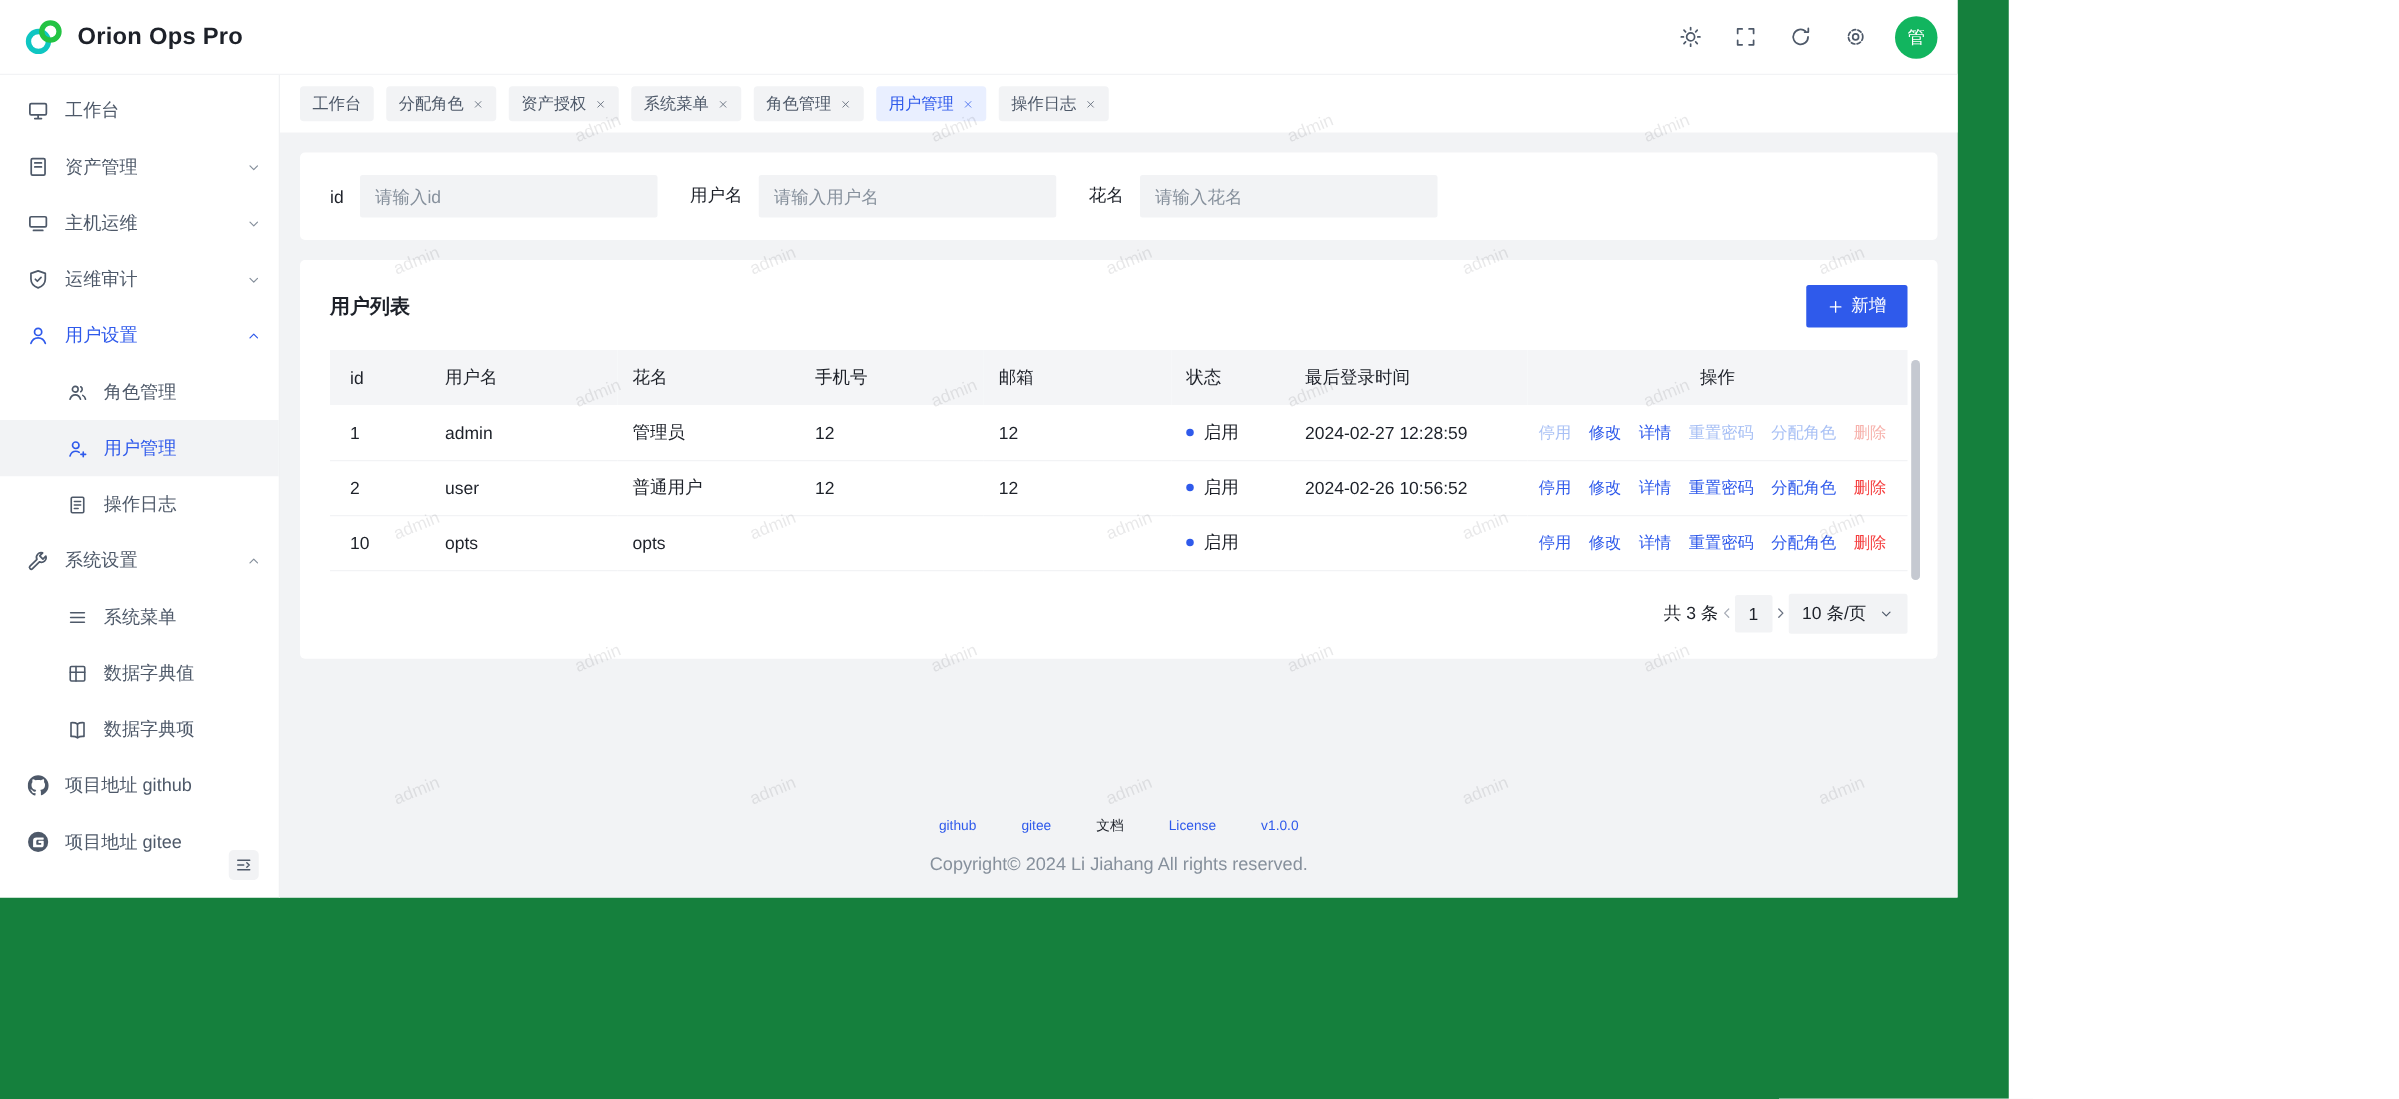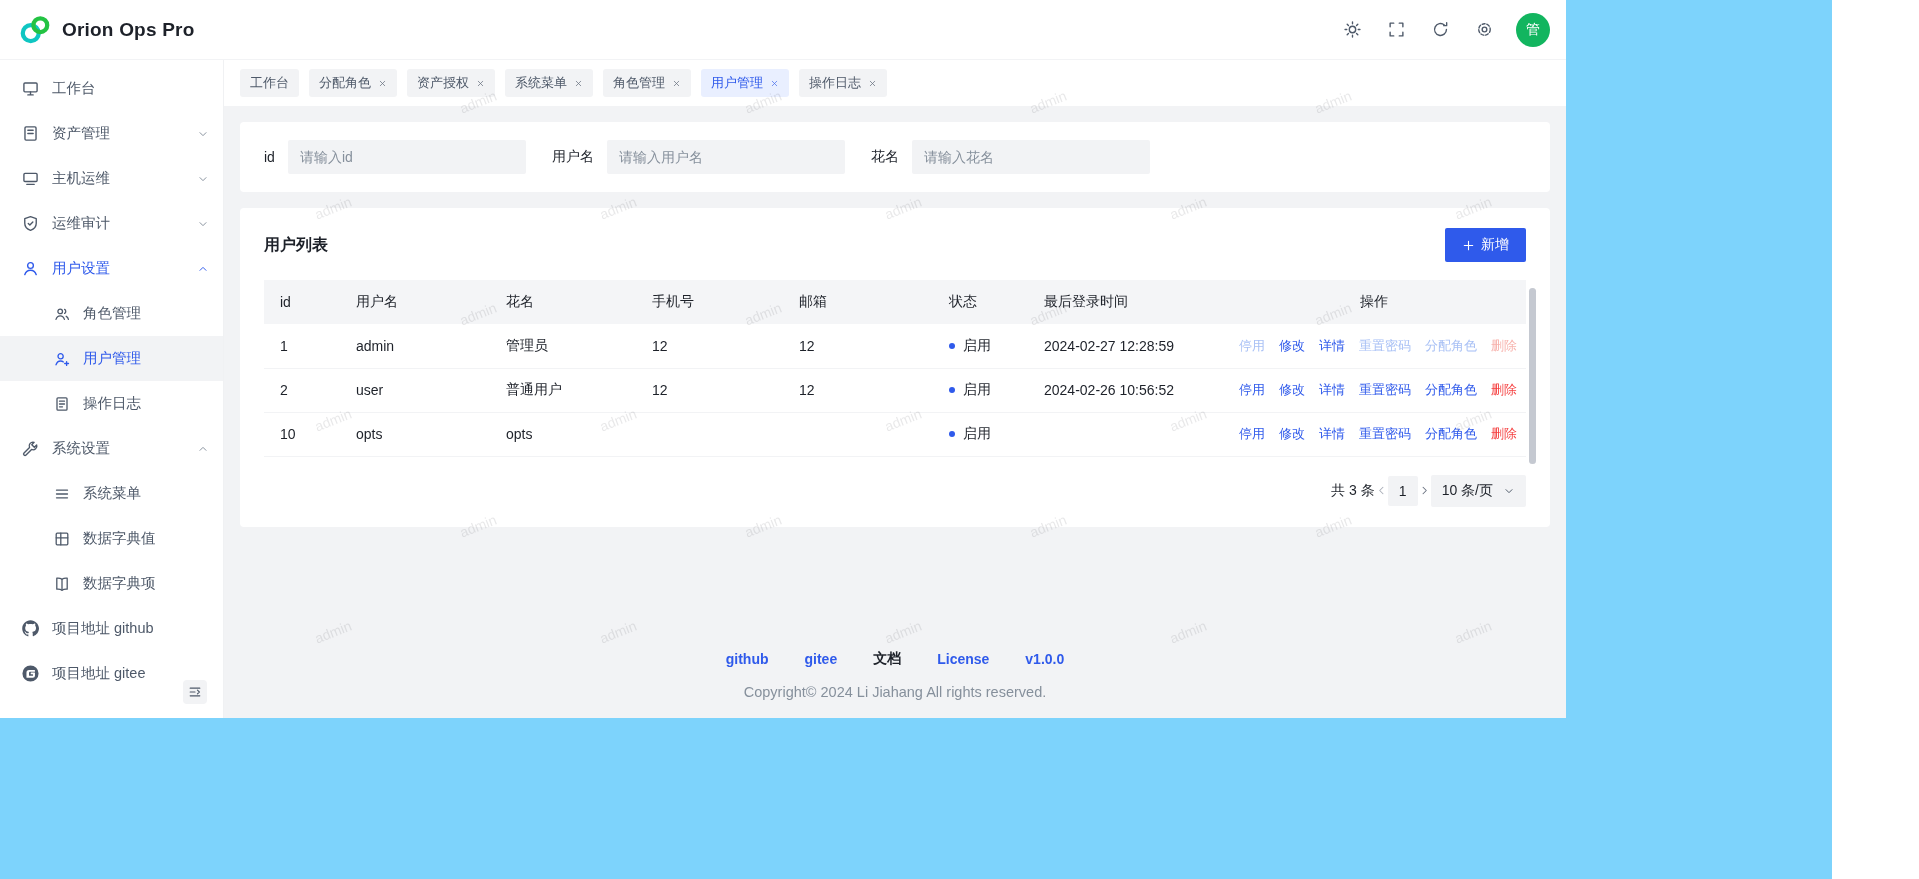--- a/index.html
+++ b/index.html
@@ -7,21 +7,21 @@
     --danger:#f53f3f;
     --avatar-bg:#12b55f;
   }
   *{box-sizing:border-box;}
   html,body{margin:0;padding:0;}
   body{
     background:#fff;
     font-family:"Liberation Sans","DejaVu Sans",sans-serif;
     color:#1d2129;
   }
-  .page{width:1832px;height:879px;background:#7dd3fc;position:relative;overflow:hidden;}
+  .page{width:1607px;height:879px;background:#15803d;position:relative;overflow:hidden;}
   .app{width:1566px;height:718px;background:#fff;display:flex;flex-direction:column;position:relative;}
 
   
   .app-header{height:60px;flex:none;display:flex;align-items:center;justify-content:space-between;
     padding:0 16px 0 18px;background:#fff;border-bottom:1px solid #f2f3f5;}
   .logo-area{display:flex;align-items:center;gap:10px;}
   .app-title{font-size:19px;font-weight:700;color:#1d2129;letter-spacing:.2px;}
   .header-right{display:flex;align-items:center;}
   .hicons{display:flex;align-items:center;gap:12px;margin-right:16px;}
   .hbtn{width:32px;height:32px;border-radius:50%;display:flex;align-items:center;justify-content:center;color:#4e5969;cursor:pointer;}
@@ -76,21 +76,21 @@
   .card-head h3{margin:0;font-size:16px;font-weight:700;color:#1d2129;}
   table{width:100%;border-collapse:collapse;table-layout:fixed;}
   th{height:44px;background:#f4f5f7;text-align:left;padding:0 12px;font-size:14px;font-weight:500;color:#1d2129;}
   th:nth-child(1){width:80px;}  th:nth-child(2){width:150px;} th:nth-child(3){width:146px;}
   th:nth-child(4){width:147px;} th:nth-child(5){width:150px;} th:nth-child(6){width:95px;}
   th:nth-child(7){width:190px;} th:last-child{text-align:center;}
   th:first-child,td:first-child{padding-left:16px;}
   td{height:44px;padding:0 12px;font-size:14px;color:#1d2129;border-bottom:1px solid #f2f3f5;background:#fff;}
   .status-dot{display:inline-block;width:6px;height:6px;border-radius:50%;background:var(--accent);
     margin-right:8px;vertical-align:middle;}
-  td.ops{white-space:nowrap;padding:0 2px;text-align:right;}
+  td.ops{white-space:nowrap;padding:0 2px;text-align:left;}
   .op{margin:0 7px;font-size:13px;cursor:pointer;text-decoration:none;}
   .op.primary{color:var(--accent);}
   .op.danger{color:var(--danger);}
   .op.primary.dis{color:#a8c0f5;cursor:not-allowed;}
   .op.danger.dis{color:#f7b2ac;cursor:not-allowed;}
   .v-scrollbar{position:absolute;right:14px;top:80px;width:7px;height:176px;border-radius:4px;background:#ecedf0;}
   .v-scrollbar .thumb{width:100%;height:100%;background:#c5c9d1;border-radius:4px;}
 
   .pagination{display:flex;align-items:center;justify-content:flex-end;gap:0;margin-top:18px;
     font-size:14px;color:#1d2129;}
@@ -98,21 +98,21 @@
   .pager-arrow.next{color:#6b7382;}
   .page-num{min-width:30px;height:30px;background:#f2f3f5;border-radius:2px;display:flex;
     align-items:center;justify-content:center;font-size:14px;color:#1d2129;cursor:pointer;}
   .page-size{height:32px;padding:0 11px;background:#f2f3f5;border-radius:2px;display:flex;
     align-items:center;gap:10px;font-size:14px;color:#1d2129;cursor:pointer;}
   .page-size .icn{color:#4e5969;}
 
   
   footer{margin-top:auto;text-align:center;padding-bottom:2px;}
   .flinks{display:flex;justify-content:center;gap:36px;align-items:center;}
-  .flink{font-size:14px;color:var(--accent);cursor:pointer;text-decoration:none;font-weight:700;}
+  .flink{font-size:11px;color:var(--accent);cursor:pointer;text-decoration:none;font-weight:400;}
   .flink.dark{color:#1d2129;}
   .copyright{margin-top:16px;color:#86909c;font-size:14.5px;}
 
   
   #watermark{position:absolute;left:224px;top:60px;right:0;bottom:0;overflow:hidden;
     pointer-events:none;z-index:40;}
   #watermark span{position:absolute;font-size:14px;color:rgba(29,33,41,.10);
     transform:rotate(-22deg);user-select:none;white-space:nowrap;}
 </style>
 </head>

